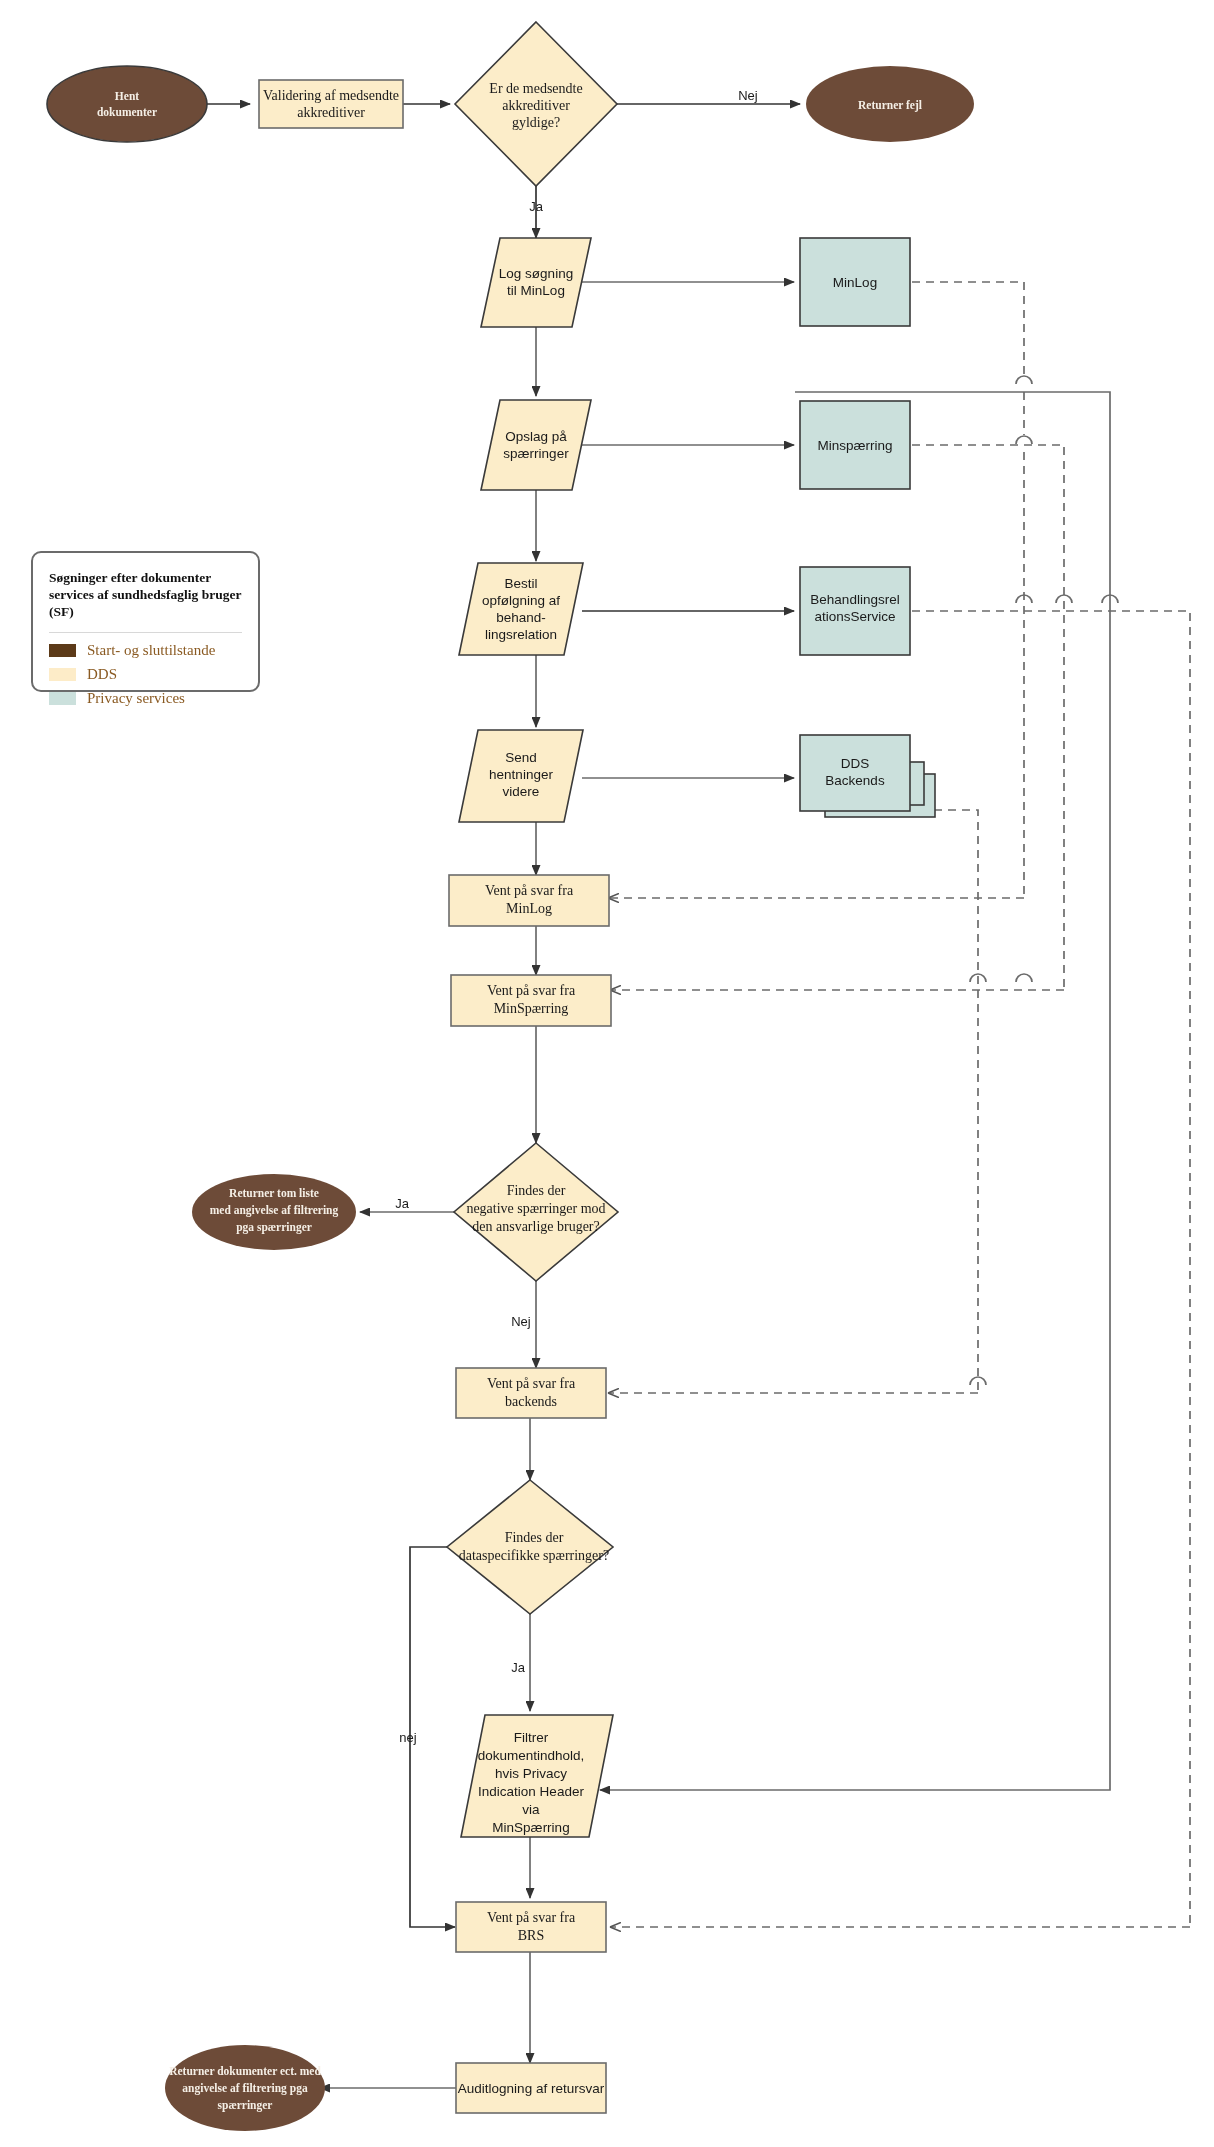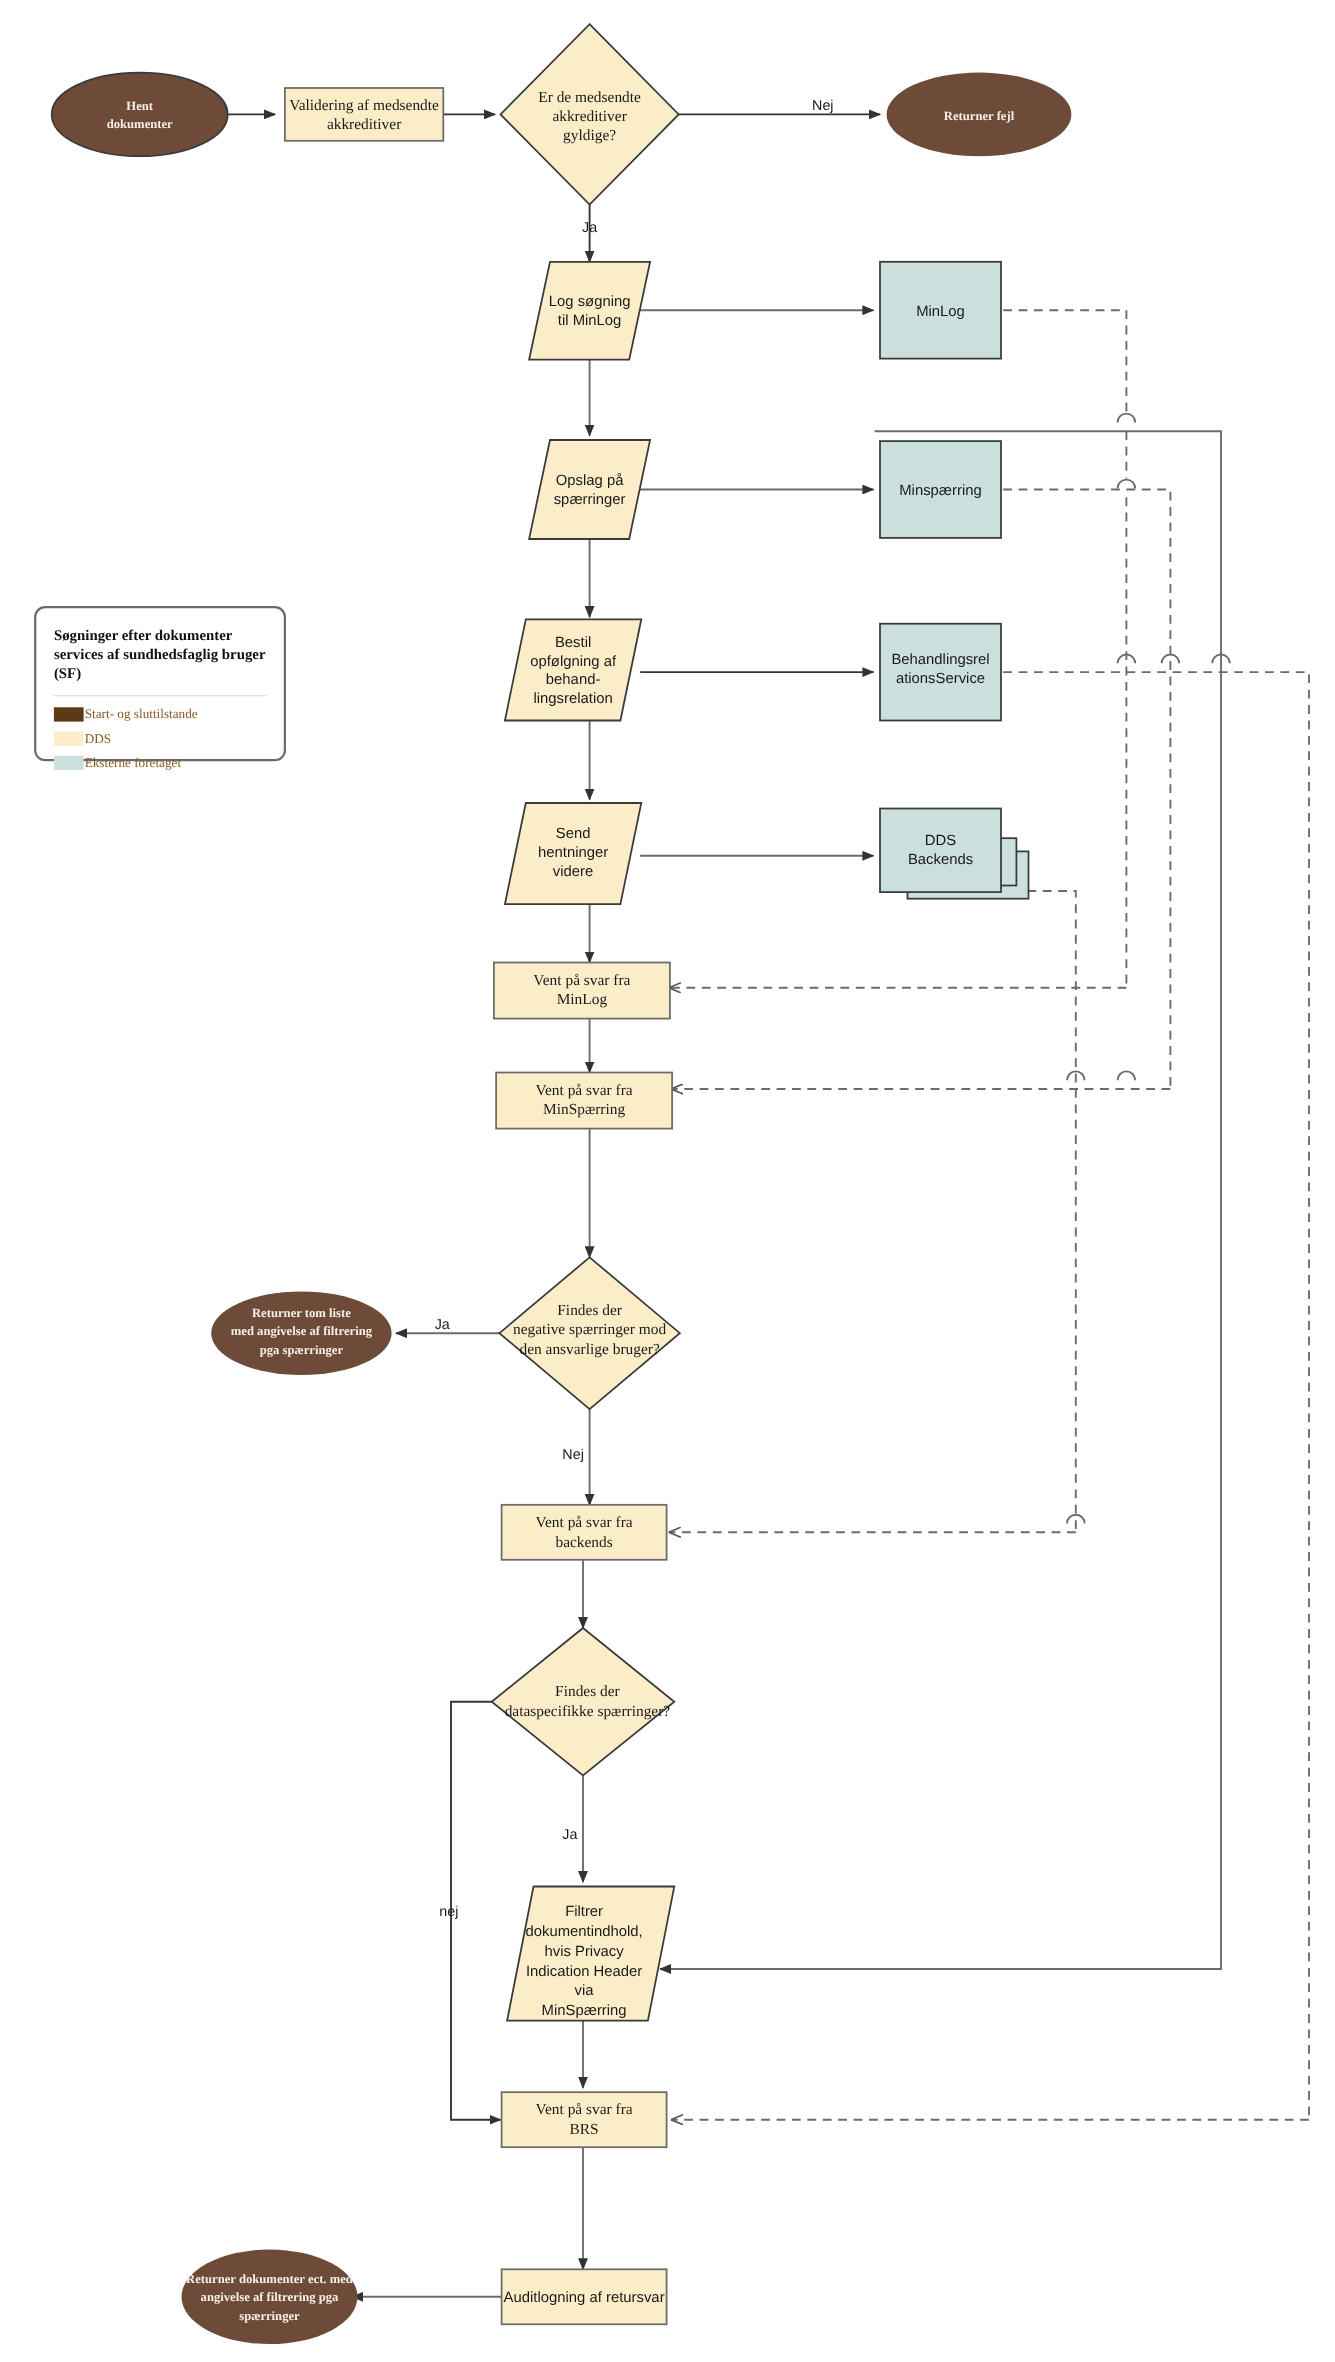--- a/index.html
+++ b/index.html
@@ -18,21 +18,21 @@
 
   
   #legend{position:absolute;left:31px;top:551px;width:229px;height:141px;
           background:#ffffff;border:2.5px solid #6b6b6b;border-radius:10px;
           box-sizing:border-box;}
   #legend .ltitle{font-family:"Liberation Serif",serif;font-weight:bold;font-size:13.5px;
           color:#111;line-height:1.25;margin:17px 16px 0 16px;}
   #legend hr{border:0;border-top:1px solid #d8d8d8;margin:11px 16px 9px 16px;}
   .lrow{display:flex;align-items:center;margin:0 0 7px 16px;}
   .lsw{width:27px;height:13px;display:inline-block;border:0;}
-  .ltxt{font-family:"Liberation Serif",serif;font-size:12px;color:#8a5a22;margin-left:1px;}
+  .ltxt{font-family:"Liberation Serif",serif;font-size:15px;color:#8a5a22;margin-left:11px;}
 </style>
 </head>
 <body>
 
 <div id="stage">
 
   <svg id="flow" viewBox="0 0 1214 2147">
     <defs>
       <marker id="arrowF" markerWidth="11" markerHeight="9" refX="10" refY="4.5" orient="auto" markerUnits="userSpaceOnUse">
         <path d="M0,0 L11,4.5 L0,9 z" fill="#333"></path>
@@ -269,17 +269,17 @@
     <div class="lrow">
       <span class="lsw" style="background:#5c3a18"></span>
       <span class="ltxt">Start- og sluttilstande</span>
     </div>
     <div class="lrow">
       <span class="lsw" style="background:#fdecc8"></span>
       <span class="ltxt">DDS</span>
     </div>
     <div class="lrow">
       <span class="lsw" style="background:#cbe0dc"></span>
-      <span class="ltxt">Eksterne foretaget</span>
+      <span class="ltxt">Privacy services</span>
     </div>
   </div>
 
 </div>
 
 </body></html>

